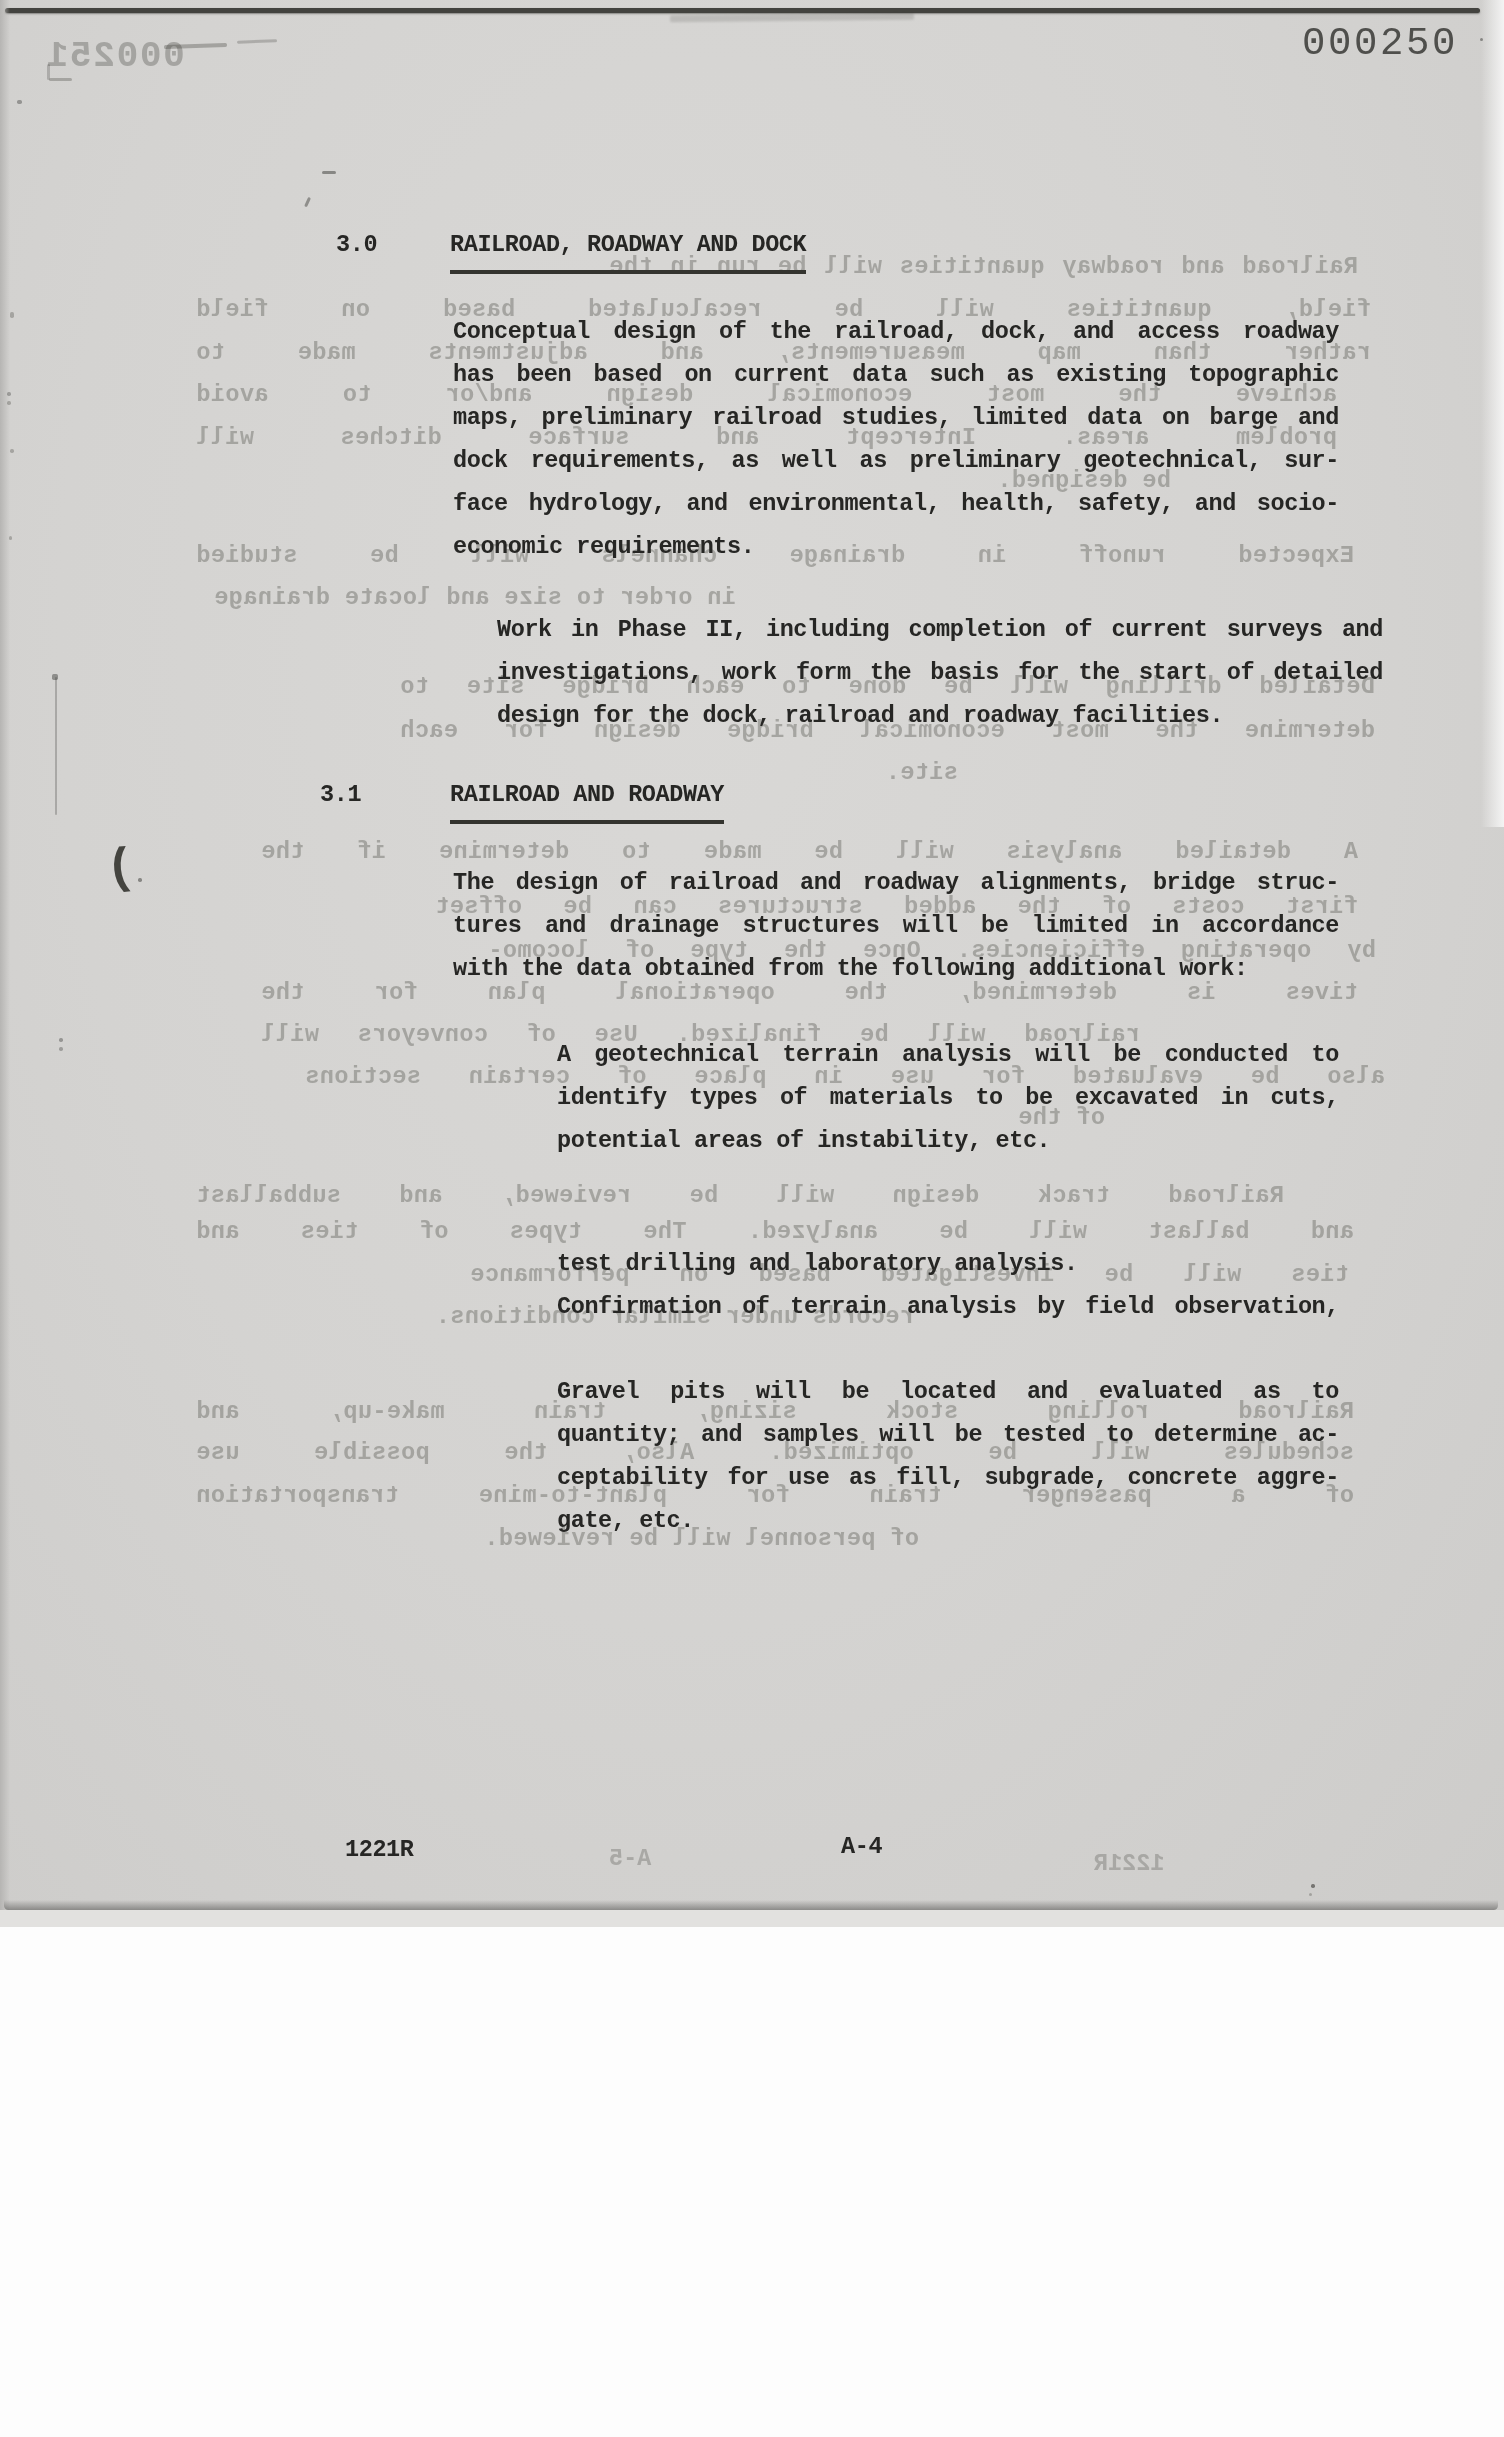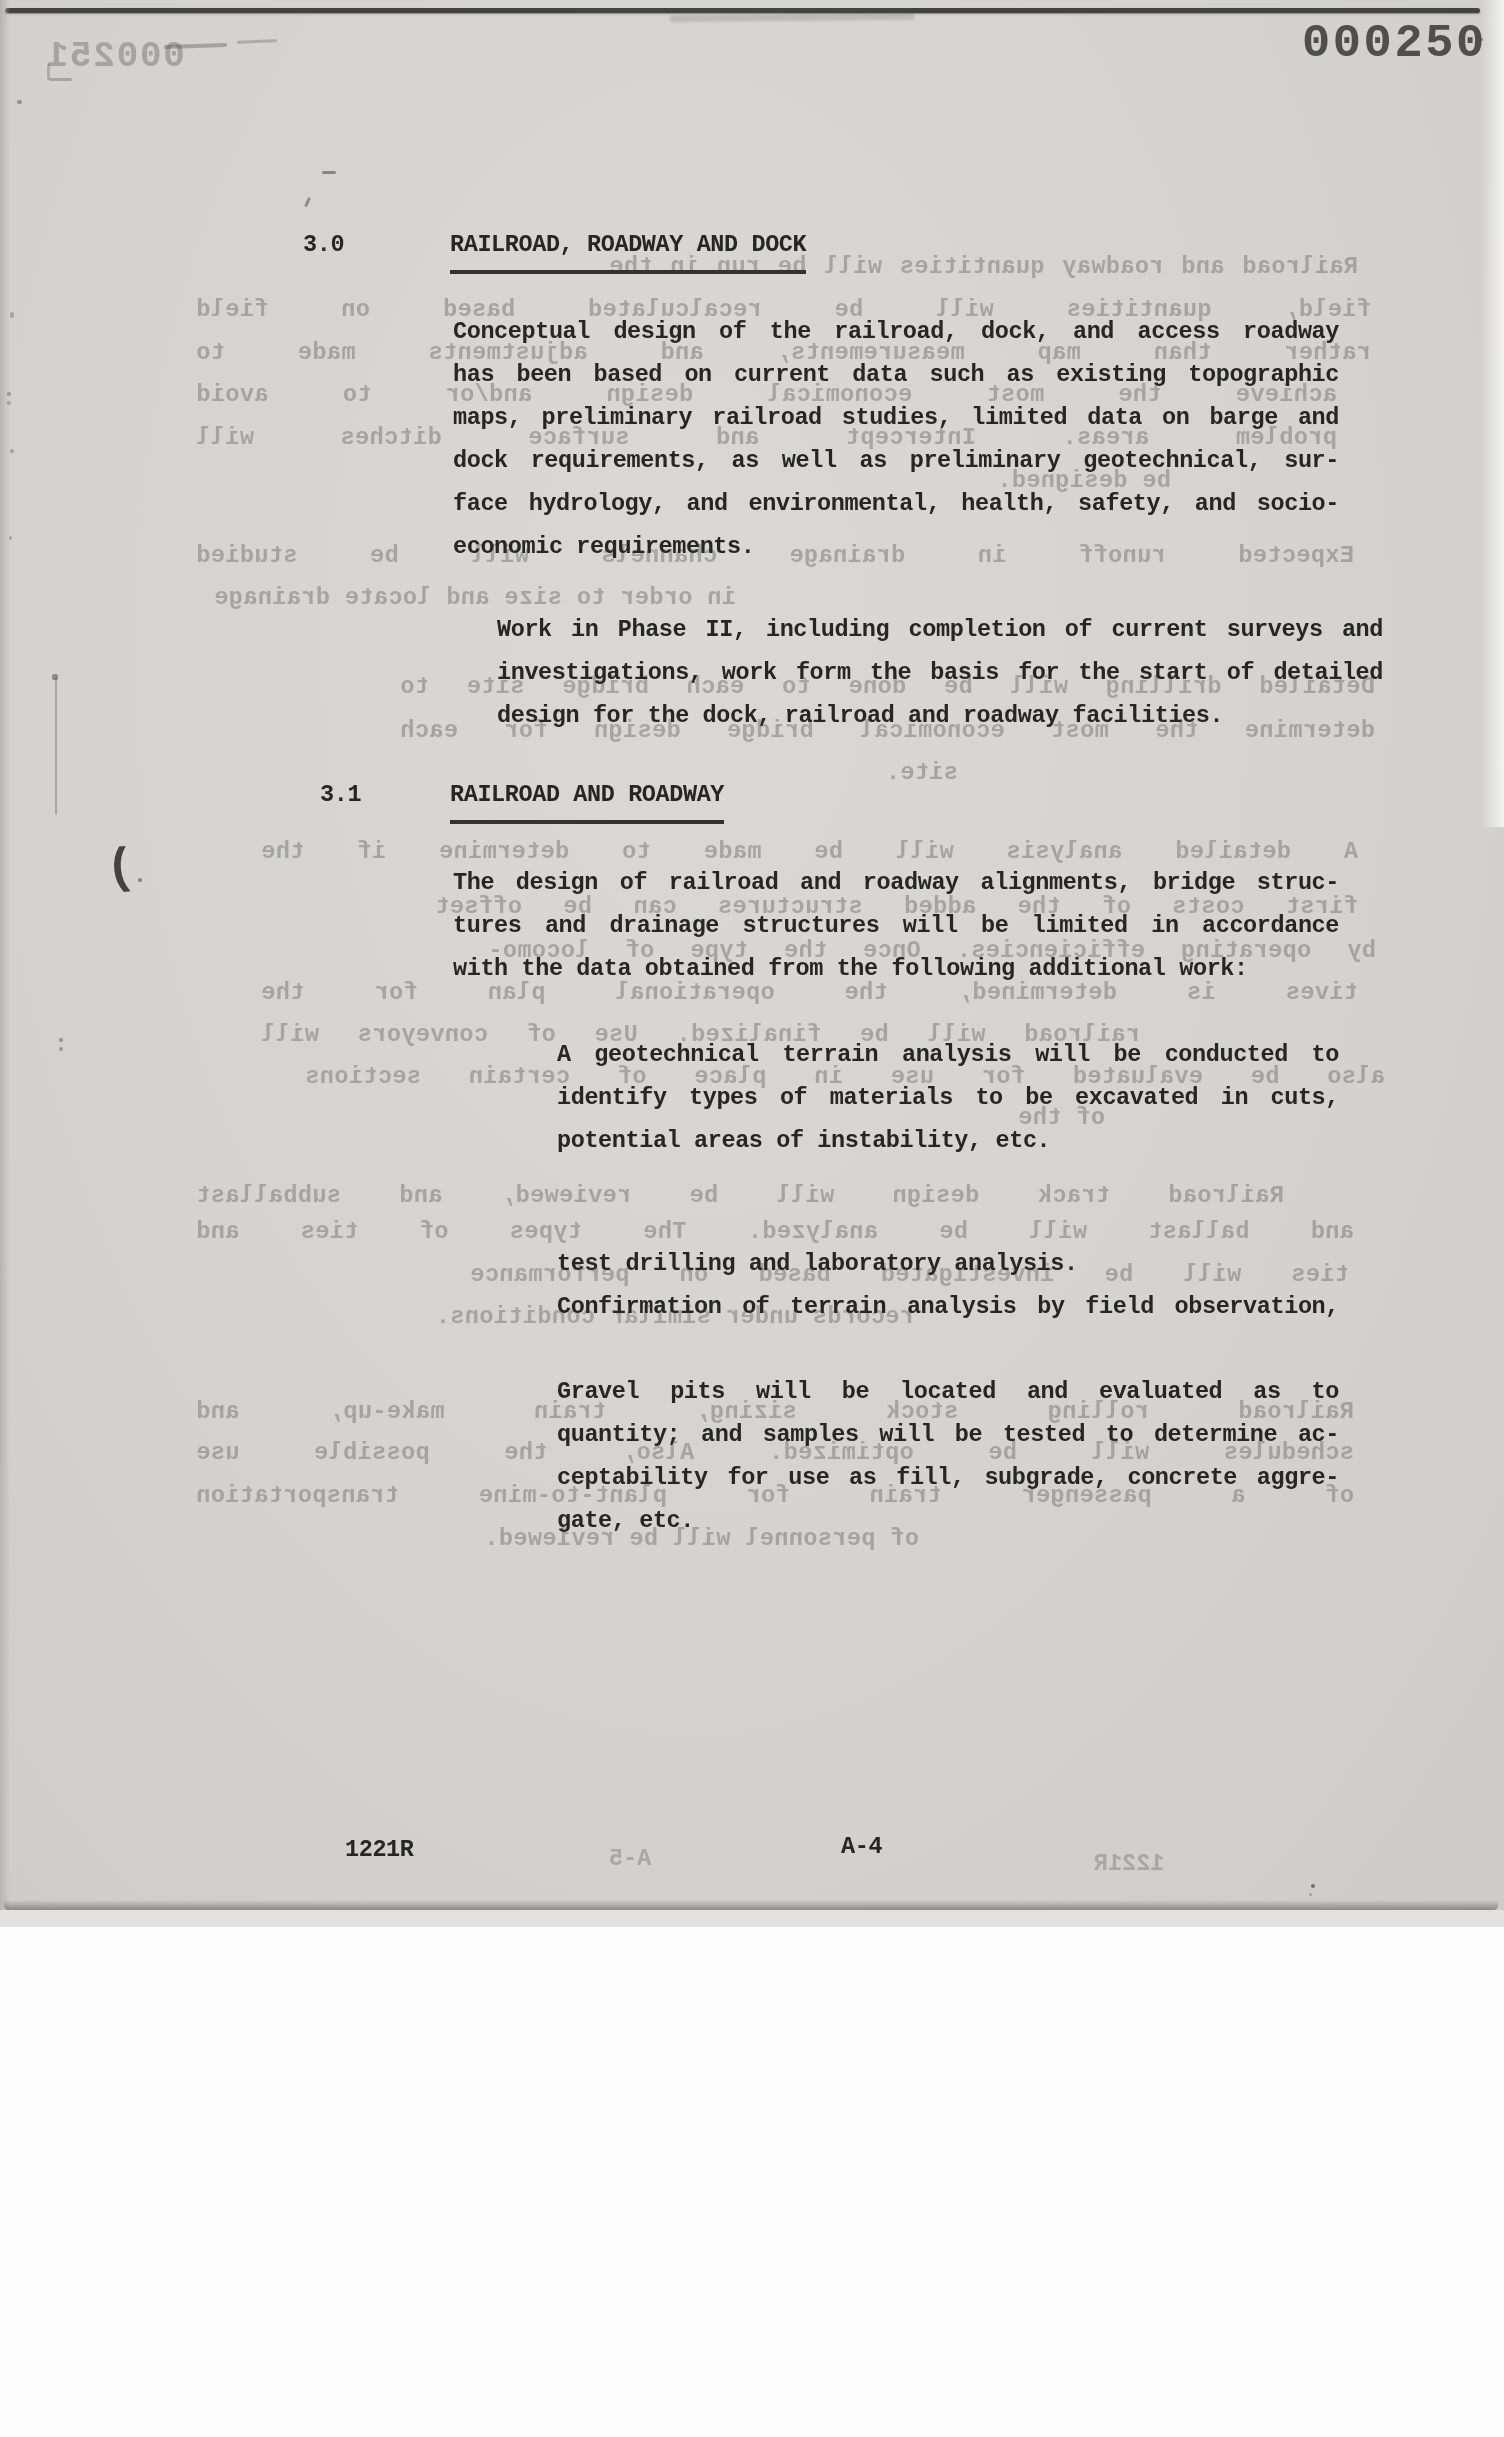--- a/index.html
+++ b/index.html
@@ -18,21 +18,21 @@
     background:linear-gradient(to left, rgba(250,250,250,0.85), rgba(250,250,250,0)); }
   .top-line { position:absolute; left:5.2px; top:7.8px; width:1475px; height:5.2px;
     background:#43433f; border-radius:2.6px; box-shadow:0 0.9px 1.7px rgba(67,67,63,0.55); }
   .bottom-shadow { position:absolute; left:3.5px; top:1900px; width:1494px; height:10.4px;
     background:linear-gradient(to bottom, rgba(70,70,68,0), rgba(70,70,68,0.5)); border-radius:0 0 4.4px 4.4px; }
   .bottom-band { position:absolute; left:0; top:1910px; width:1504px; height:17.4px; background:#e2e1df; }
 
   .tx { color:#262624; font-weight:700; }
   .stamp {
     position:absolute; left:1302px; top:22.6px; width:165px;
-    font-size:47px; letter-spacing:2.6px; color:#4f4f4c; font-weight:700;
+    font-size:39px; letter-spacing:2.6px; color:#4f4f4c; font-weight:400;
     filter:blur(0.3px); line-height:42px;
   }
   .sec-row { position:absolute; font-size:23.5px; line-height:30px; letter-spacing:-0.4px; }
   .sec-num { position:absolute; }
   .sec-title { position:absolute; display:inline-block; padding-bottom:10px;
     border-bottom:4.4px solid #34342f; white-space:nowrap; }
   .para { position:absolute; font-size:23.5px; letter-spacing:-0.4px; }
   .tline { height:43px; line-height:43px; white-space:nowrap; }
   .j { white-space:normal; text-align:justify; text-align-last:justify; }
   .footer-item { position:absolute; font-size:23.5px; line-height:26px; letter-spacing:-0.4px; }
@@ -99,21 +99,21 @@
     <div class="bleed" style="left:196px;  top:1438px; width:1158px;">schedules will be optimized. Also, the possible use</div>
     <div class="bleed" style="left:196px;  top:1481px; width:1158px;">of a passenger train for plant-to-mine transportation</div>
     <div class="bleed short" style="left:418px; top:1524px; width:501px;">of personnel will be reviewed.</div>
 
     <div class="bleed-footer" style="left:609px; top:1846px;">A-5</div>
     <div class="bleed-footer" style="left:1094px; top:1851px;">1221R</div>
 
     <div class="stamp">000250</div>
 
     <div class="sec-row tx" style="left:0; top:230px;">
-      <span class="sec-num" style="left:303px;">3.0</span>
+      <span class="sec-num" style="left:336px;">3.0</span>
       <span class="sec-title" style="left:450px;">RAILROAD, ROADWAY AND DOCK</span>
     </div>
 
     <div class="para tx" style="left:453px; top:310px; width:886px;">
       <div class="tline j">Conceptual design of the railroad, dock, and access roadway</div>
       <div class="tline j">has been based on current data such as existing topographic</div>
       <div class="tline j">maps, preliminary railroad studies, limited data on barge and</div>
       <div class="tline j">dock requirements, as well as preliminary geotechnical, sur-</div>
       <div class="tline j">face hydrology, and environmental, health, safety, and socio-</div>
       <div class="tline">economic requirements.</div>

